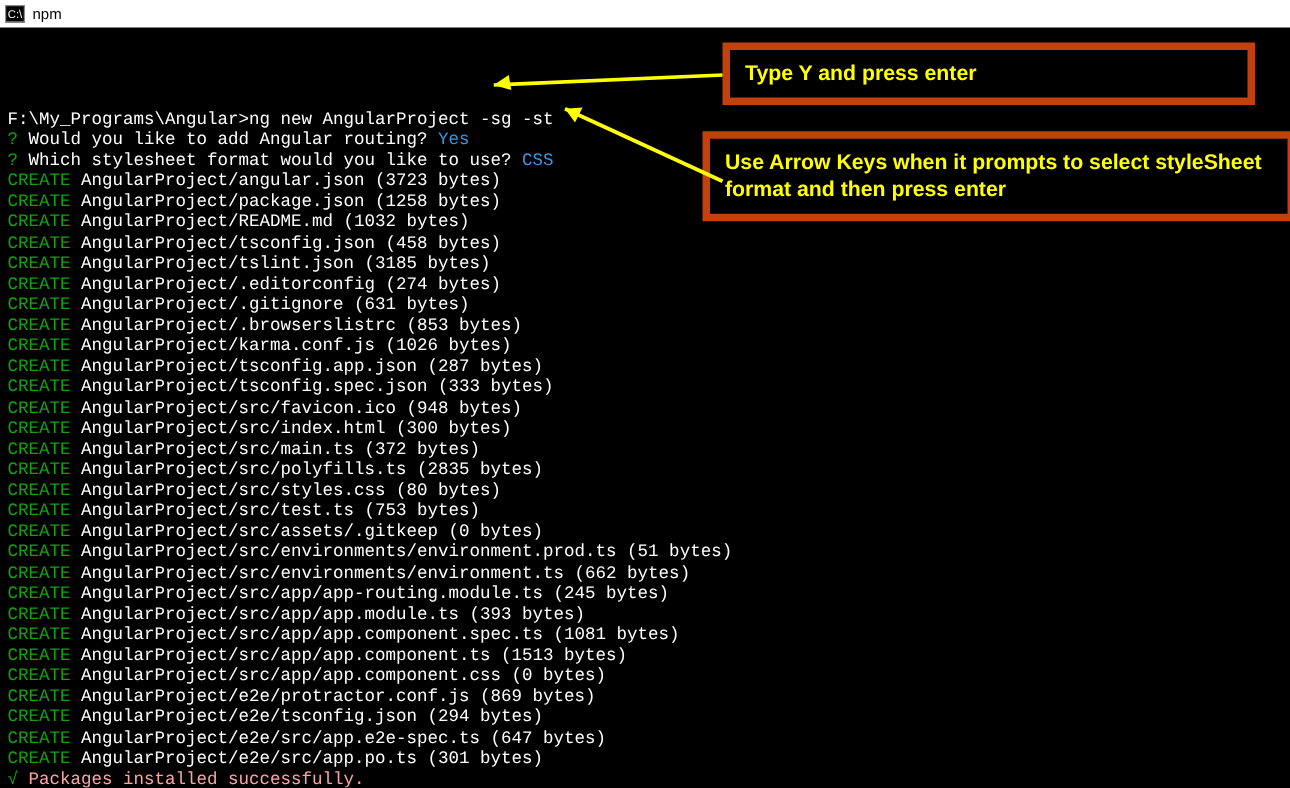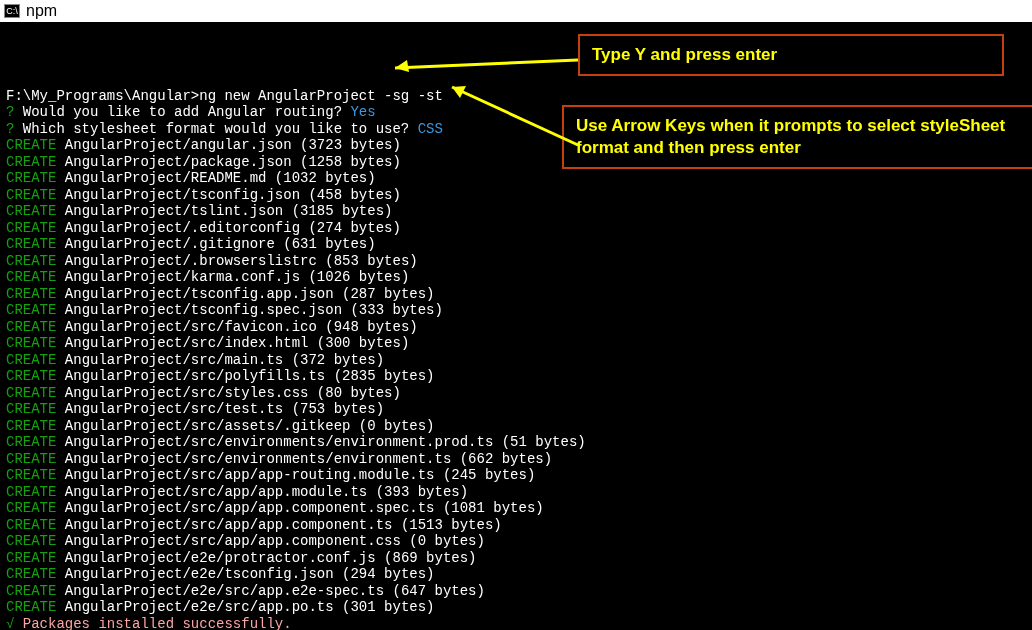--- a/index.html
+++ b/index.html
@@ -25,42 +25,42 @@
       background: #000;
       color: #fff;
       font-size: 9px;
       display: flex;
       align-items: center;
       justify-content: center;
       font-family: Arial, sans-serif;
       border: 1px solid #888;
     }
     .titlebar-text {
-      font-size: 16px;
+      font-size: 12px;
       font-family: 'Segoe UI', Arial, sans-serif;
       color: #000;
     }
     .terminal {
       background: #000;
       color: #ccc;
       font-size: 14px;
       line-height: 16.5px;
       padding: 4px 6px;
       white-space: pre;
       position: relative;
       margin-top: 45px;
     }
     .line { display: block; }
     .white { color: #ffffff; }
     .green { color: #13a10e; }
     .cyan { color: #3a96dd; font-family: Liberation Mono, monospace; }
     .grey { color: #fca5a5; }
     .callout {
       position: absolute;
-      border: 2px solid #c2410c;
+      border: 6px solid #c2410c;
       background: #000;
       color: #ffff00;
       font-family: Arial, sans-serif;
       font-weight: bold;
       font-size: 17px;
       padding: 8px 12px;
       line-height: 1.3;
     }
     .callout1 { top: 34px; left: 578px; width: 426px; }
     .callout2 { top: 105px; left: 562px; width: 474px; }

